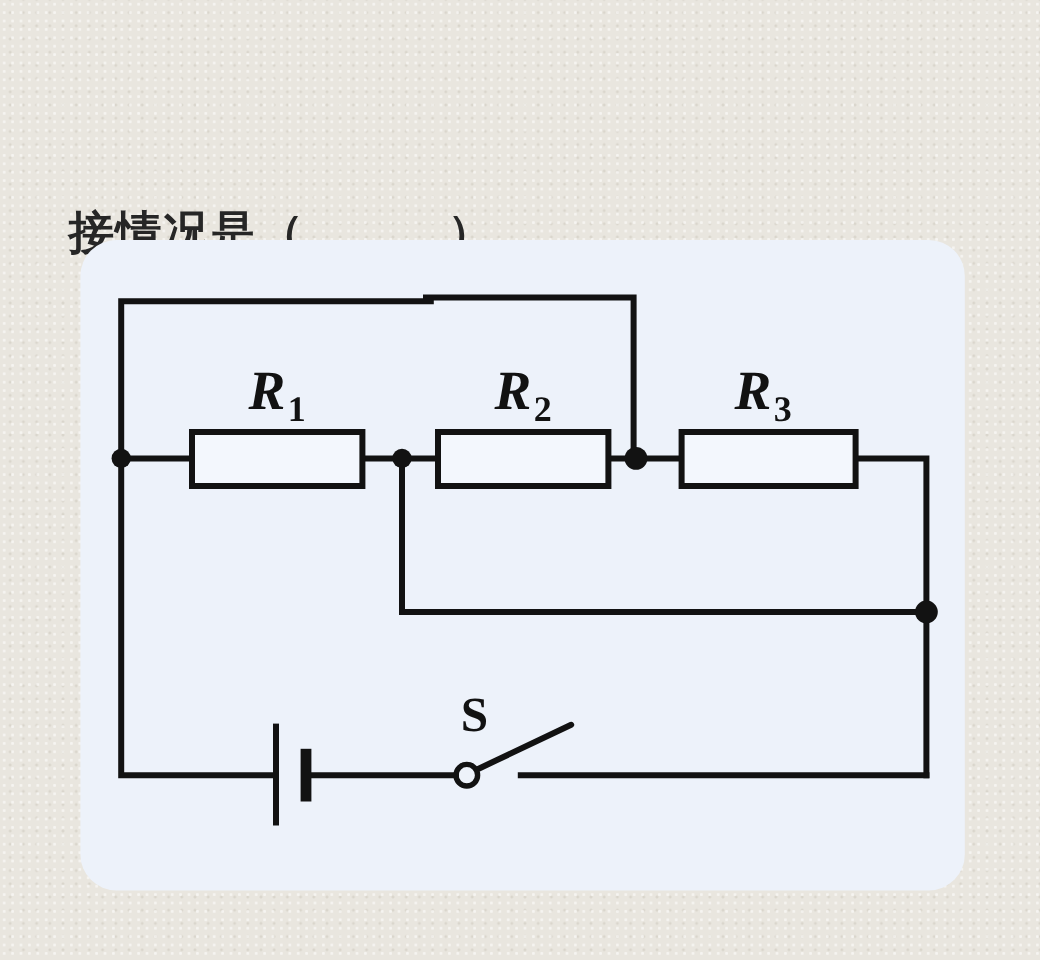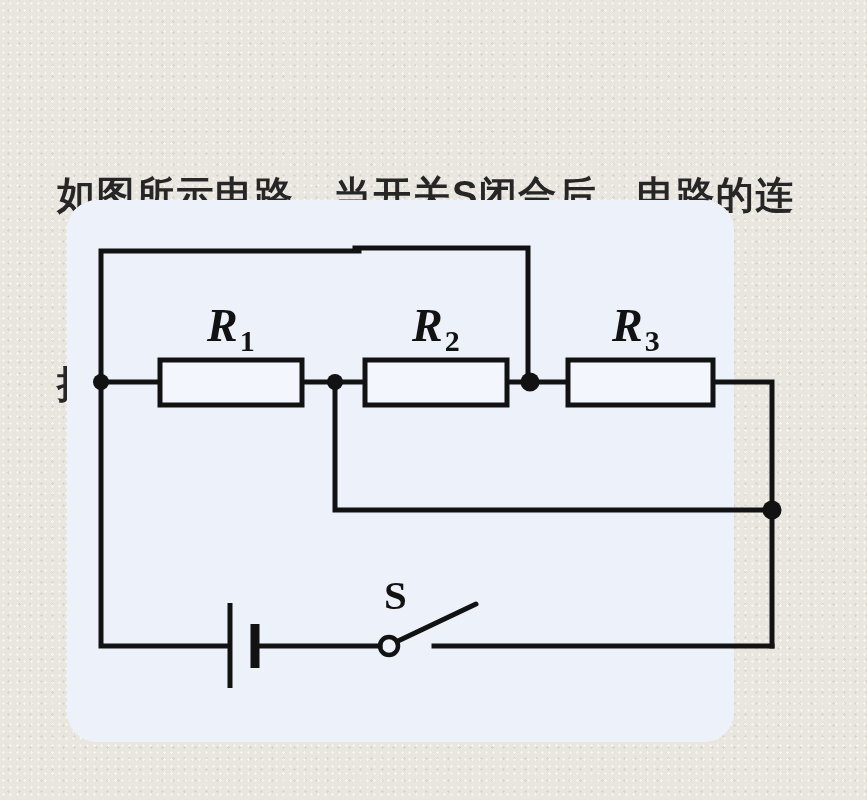--- a/index.html
+++ b/index.html
@@ -12,34 +12,33 @@
     background-size:7px 7px, 11px 11px;
     background-position:0 0, 3px 5px;
     font-family:"Liberation Sans", sans-serif;
   }
   .question{
     position:absolute;left:57px;top:38px;right:40px;
     font-size:38px;line-height:63px;font-weight:700;
     color:#262626;letter-spacing:1.5px;white-space:pre;
   }
   .panel{
-    position:absolute;left:67px;top:200px;width:667px;height:542px;
+    position:absolute;left:67px;top:200px;width:737px;height:542px;
     background:#edf2fa;border-radius:30px;
   }
   .panel svg{display:block;}
   text{font-family:"Liberation Serif", serif;}
   .rlabel{font-size:46px;font-weight:bold;font-style:italic;fill:#121212;}
   .rsub{font-size:30px;font-style:normal;}
   .slabel{font-size:41px;font-weight:bold;fill:#121212;}
 </style>
 </head>
 <body>
 
 <div class="question">
-  <div>如图所示电路，当开关S闭合后，电路的连</div>
   <div>接情况是（　　　）</div>
 </div>
 
 <div class="panel">
   <svg width="737" height="542" viewBox="0 0 737 542">
 
     <g fill="none" stroke="#121212" stroke-width="5" stroke-linecap="square">
 
       <polyline points="292,51 34,51 34,446 160,446"></polyline>
 

